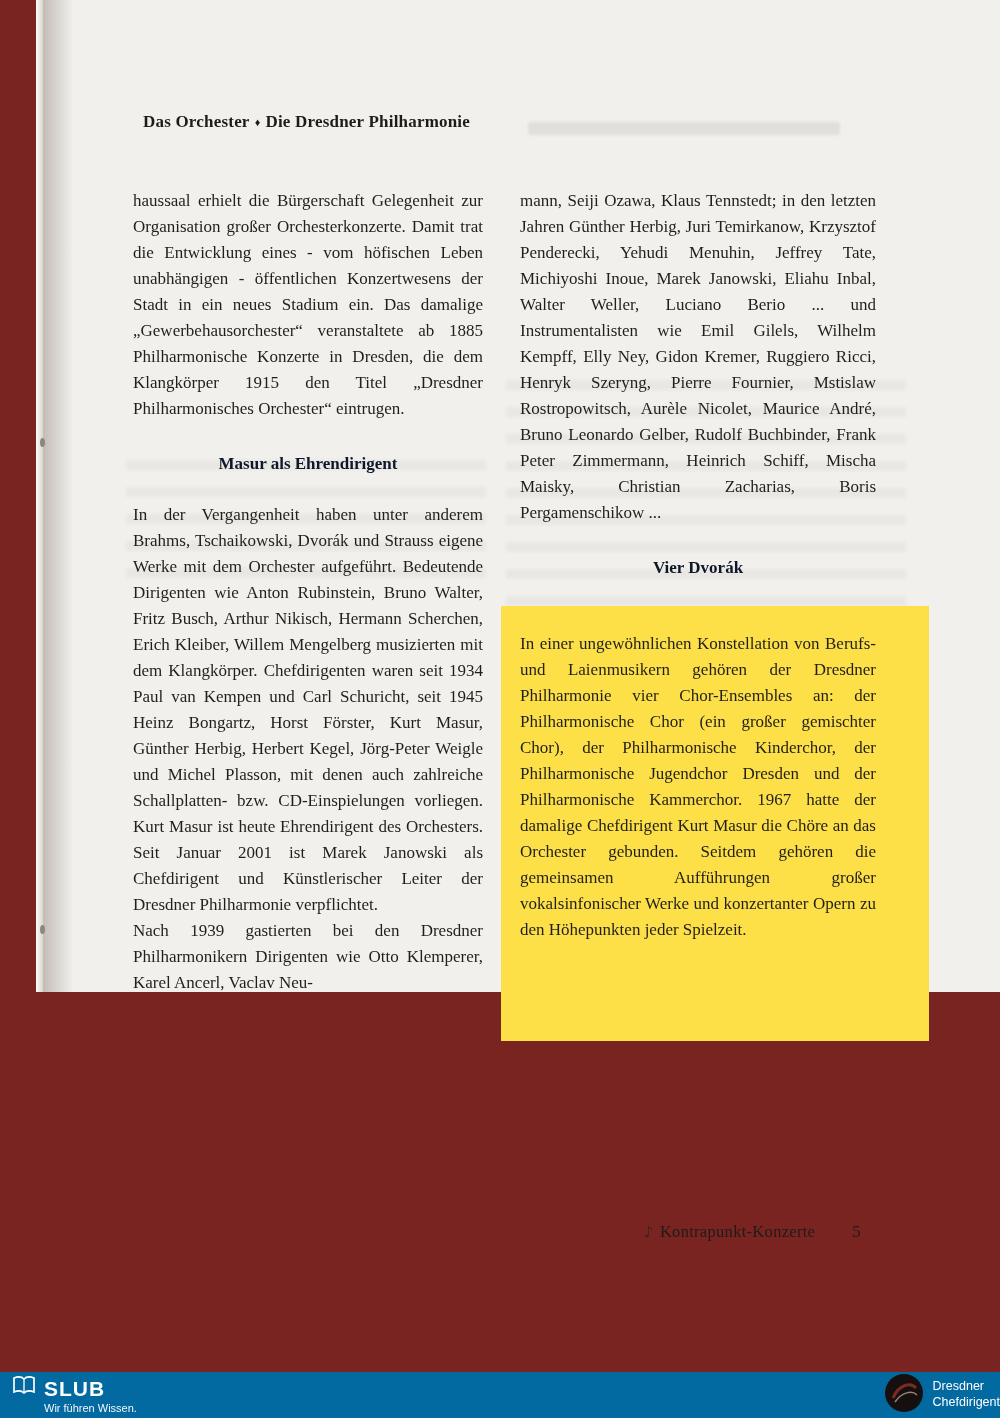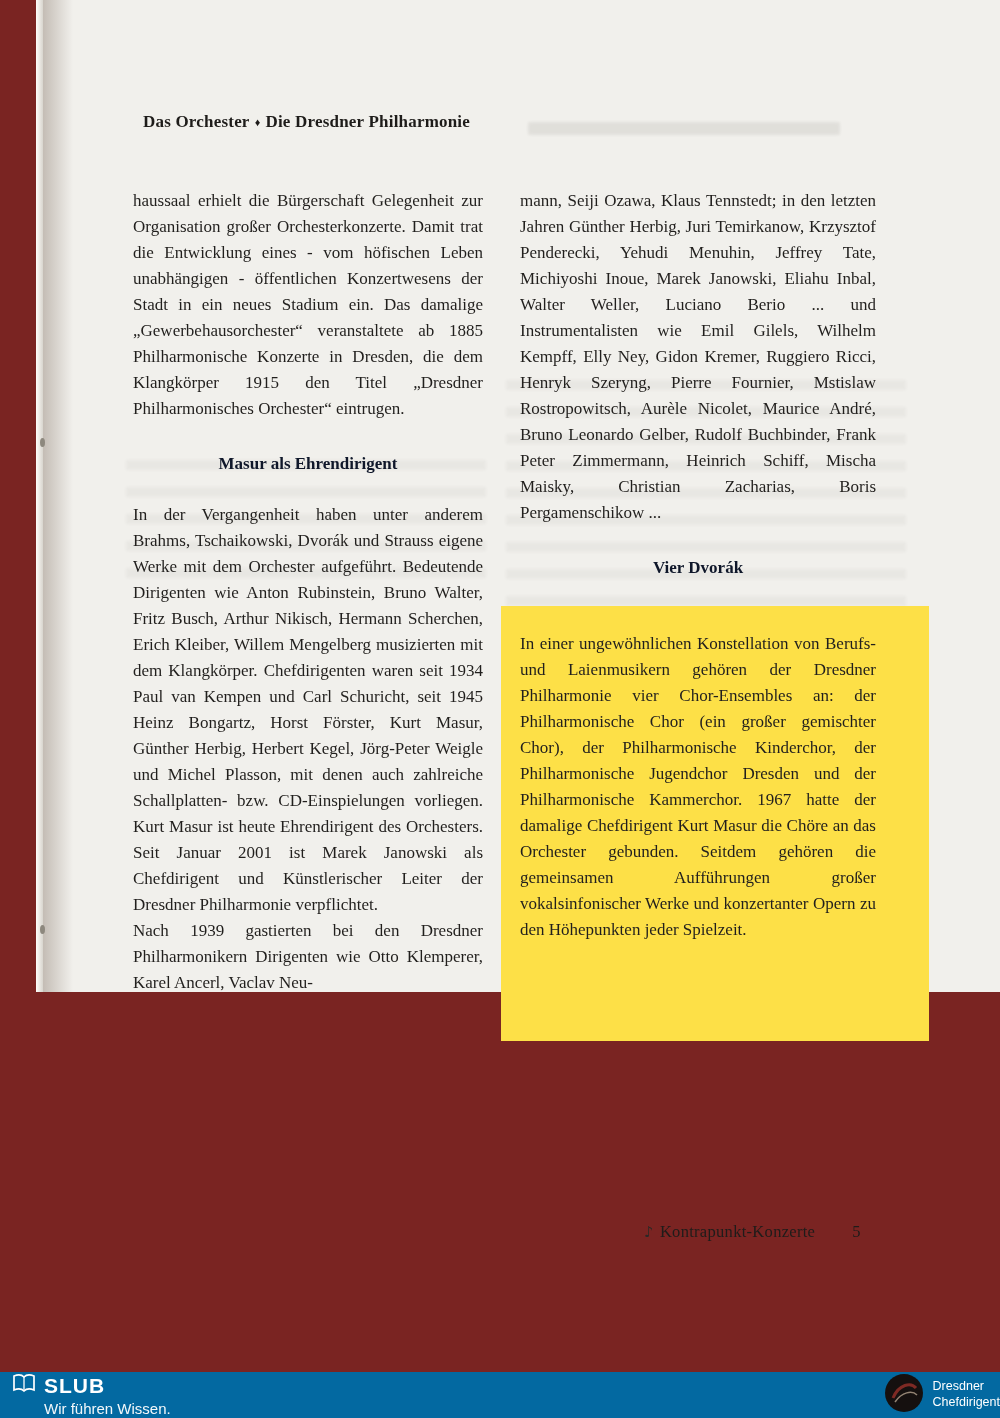--- a/index.html
+++ b/index.html
@@ -90,21 +90,21 @@
   
   .bottom-bar {
     position: absolute; left: 0; bottom: 0; width: 1000px; height: 46px;
     background: #0369a1;
     display: flex; align-items: center; justify-content: space-between;
     font-family: "Liberation Sans", sans-serif; color: #ffffff;
   }
   .slub-block { display: flex; flex-direction: column; padding-left: 12px; }
   .slub-row { display: flex; align-items: center; gap: 8px; }
   .slub-name { font-size: 21px; font-weight: bold; letter-spacing: 1px; line-height: 1; }
-  .slub-tagline { font-size: 15px; margin-left: 32px; margin-top: 2px; opacity: 0.95; }
+  .slub-tagline { font-size: 11px; margin-left: 32px; margin-top: 2px; opacity: 0.95; }
 
   .partner-block { display: flex; align-items: center; gap: 10px; }
   .partner-text { font-size: 12.5px; line-height: 1.25; }
 </style>
 </head>
 <body>
 
 <div class="scan-page">
   <div class="page-edge"></div>
   <div class="page-shadow"></div>

